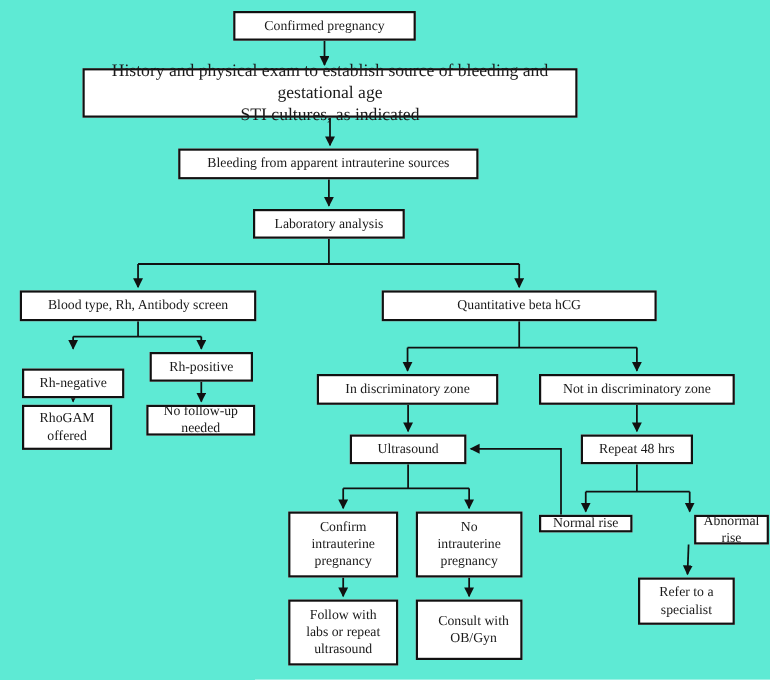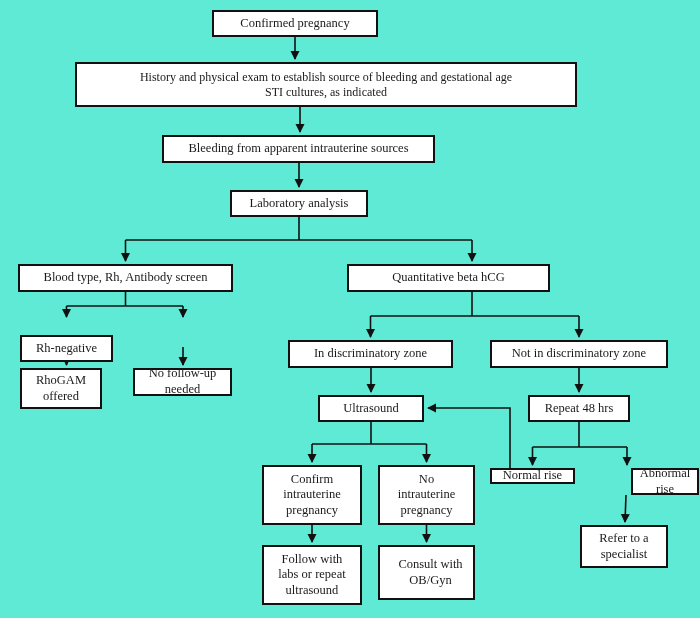--- a/index.html
+++ b/index.html
@@ -32,29 +32,29 @@
     display: flex;
     align-items: center;
     justify-content: center;
     text-align: center;
     white-space: pre-line;
     font-size: 12.5px;
     line-height: 1.25;
     padding: 2px 4px;
   }
   #n-confirmed   { left: 212px; top: 10px;  width: 166px; height: 27px; }
-  #n-history     { left: 75px;  top: 62px;  width: 502px; height: 45px; font-size: 12px; }
+  #n-history     { left: 75px;  top: 62px;  width: 450px; height: 45px; font-size: 16px; }
   #n-bleeding    { left: 162px; top: 135px; width: 273px; height: 28px; }
   #n-lab         { left: 230px; top: 190px; width: 138px; height: 27px; }
   #n-bloodtype   { left: 18px;  top: 264px; width: 215px; height: 28px; }
   #n-rhneg       { left: 20px;  top: 335px; width: 93px;  height: 27px; }
   #n-rhpos       { left: 136px; top: 320px; width: 94px;  height: 27px; }
   #n-rhogam      { left: 20px;  top: 368px; width: 82px;  height: 41px; }
   #n-nofollow    { left: 133px; top: 368px; width: 99px;  height: 28px; }
-  #n-qhcg        { left: 347px; top: 264px; width: 203px; height: 28px; }
+  #n-qhcg        { left: 347px; top: 264px; width: 250px; height: 28px; }
   #n-inzone      { left: 288px; top: 340px; width: 165px; height: 28px; }
   #n-notinzone   { left: 490px; top: 340px; width: 178px; height: 28px; }
   #n-ultrasound  { left: 318px; top: 395px; width: 106px; height: 27px; }
   #n-repeat      { left: 528px; top: 395px; width: 102px; height: 27px; }
   #n-confirm     { left: 262px; top: 465px; width: 100px; height: 60px; }
   #n-noiup       { left: 378px; top: 465px; width: 97px;  height: 60px; }
   #n-normal      { left: 490px; top: 468px; width: 85px;  height: 16px; }
   #n-abnormal    { left: 585px; top: 468px; width: 68px;  height: 27px; margin-left: 46px; }
   #n-followlabs  { left: 262px; top: 545px; width: 100px; height: 60px; }
   #n-consult     { left: 378px; top: 545px; width: 97px;  height: 55px; padding-left: 12px; }
@@ -119,20 +119,21 @@
     </g>
   </svg>
 
   <div class="node" id="n-confirmed">Confirmed pregnancy</div>
   <div class="node" id="n-history">History and physical exam to establish source of bleeding and gestational age
 STI cultures, as indicated</div>
   <div class="node" id="n-bleeding">Bleeding from apparent intrauterine sources</div>
   <div class="node" id="n-lab">Laboratory analysis</div>
   <div class="node" id="n-bloodtype">Blood type, Rh, Antibody screen</div>
   <div class="node" id="n-rhneg">Rh-negative</div>
+  <div class="node" id="n-rhpos">Rh-positive</div>
   <div class="node" id="n-rhogam">RhoGAM
 offered</div>
   <div class="node" id="n-nofollow">No follow-up
 needed</div>
   <div class="node" id="n-qhcg">Quantitative beta hCG</div>
   <div class="node" id="n-inzone">In discriminatory zone</div>
   <div class="node" id="n-notinzone">Not in discriminatory zone</div>
   <div class="node" id="n-ultrasound">Ultrasound</div>
   <div class="node" id="n-repeat">Repeat 48 hrs</div>
   <div class="node" id="n-confirm">Confirm

